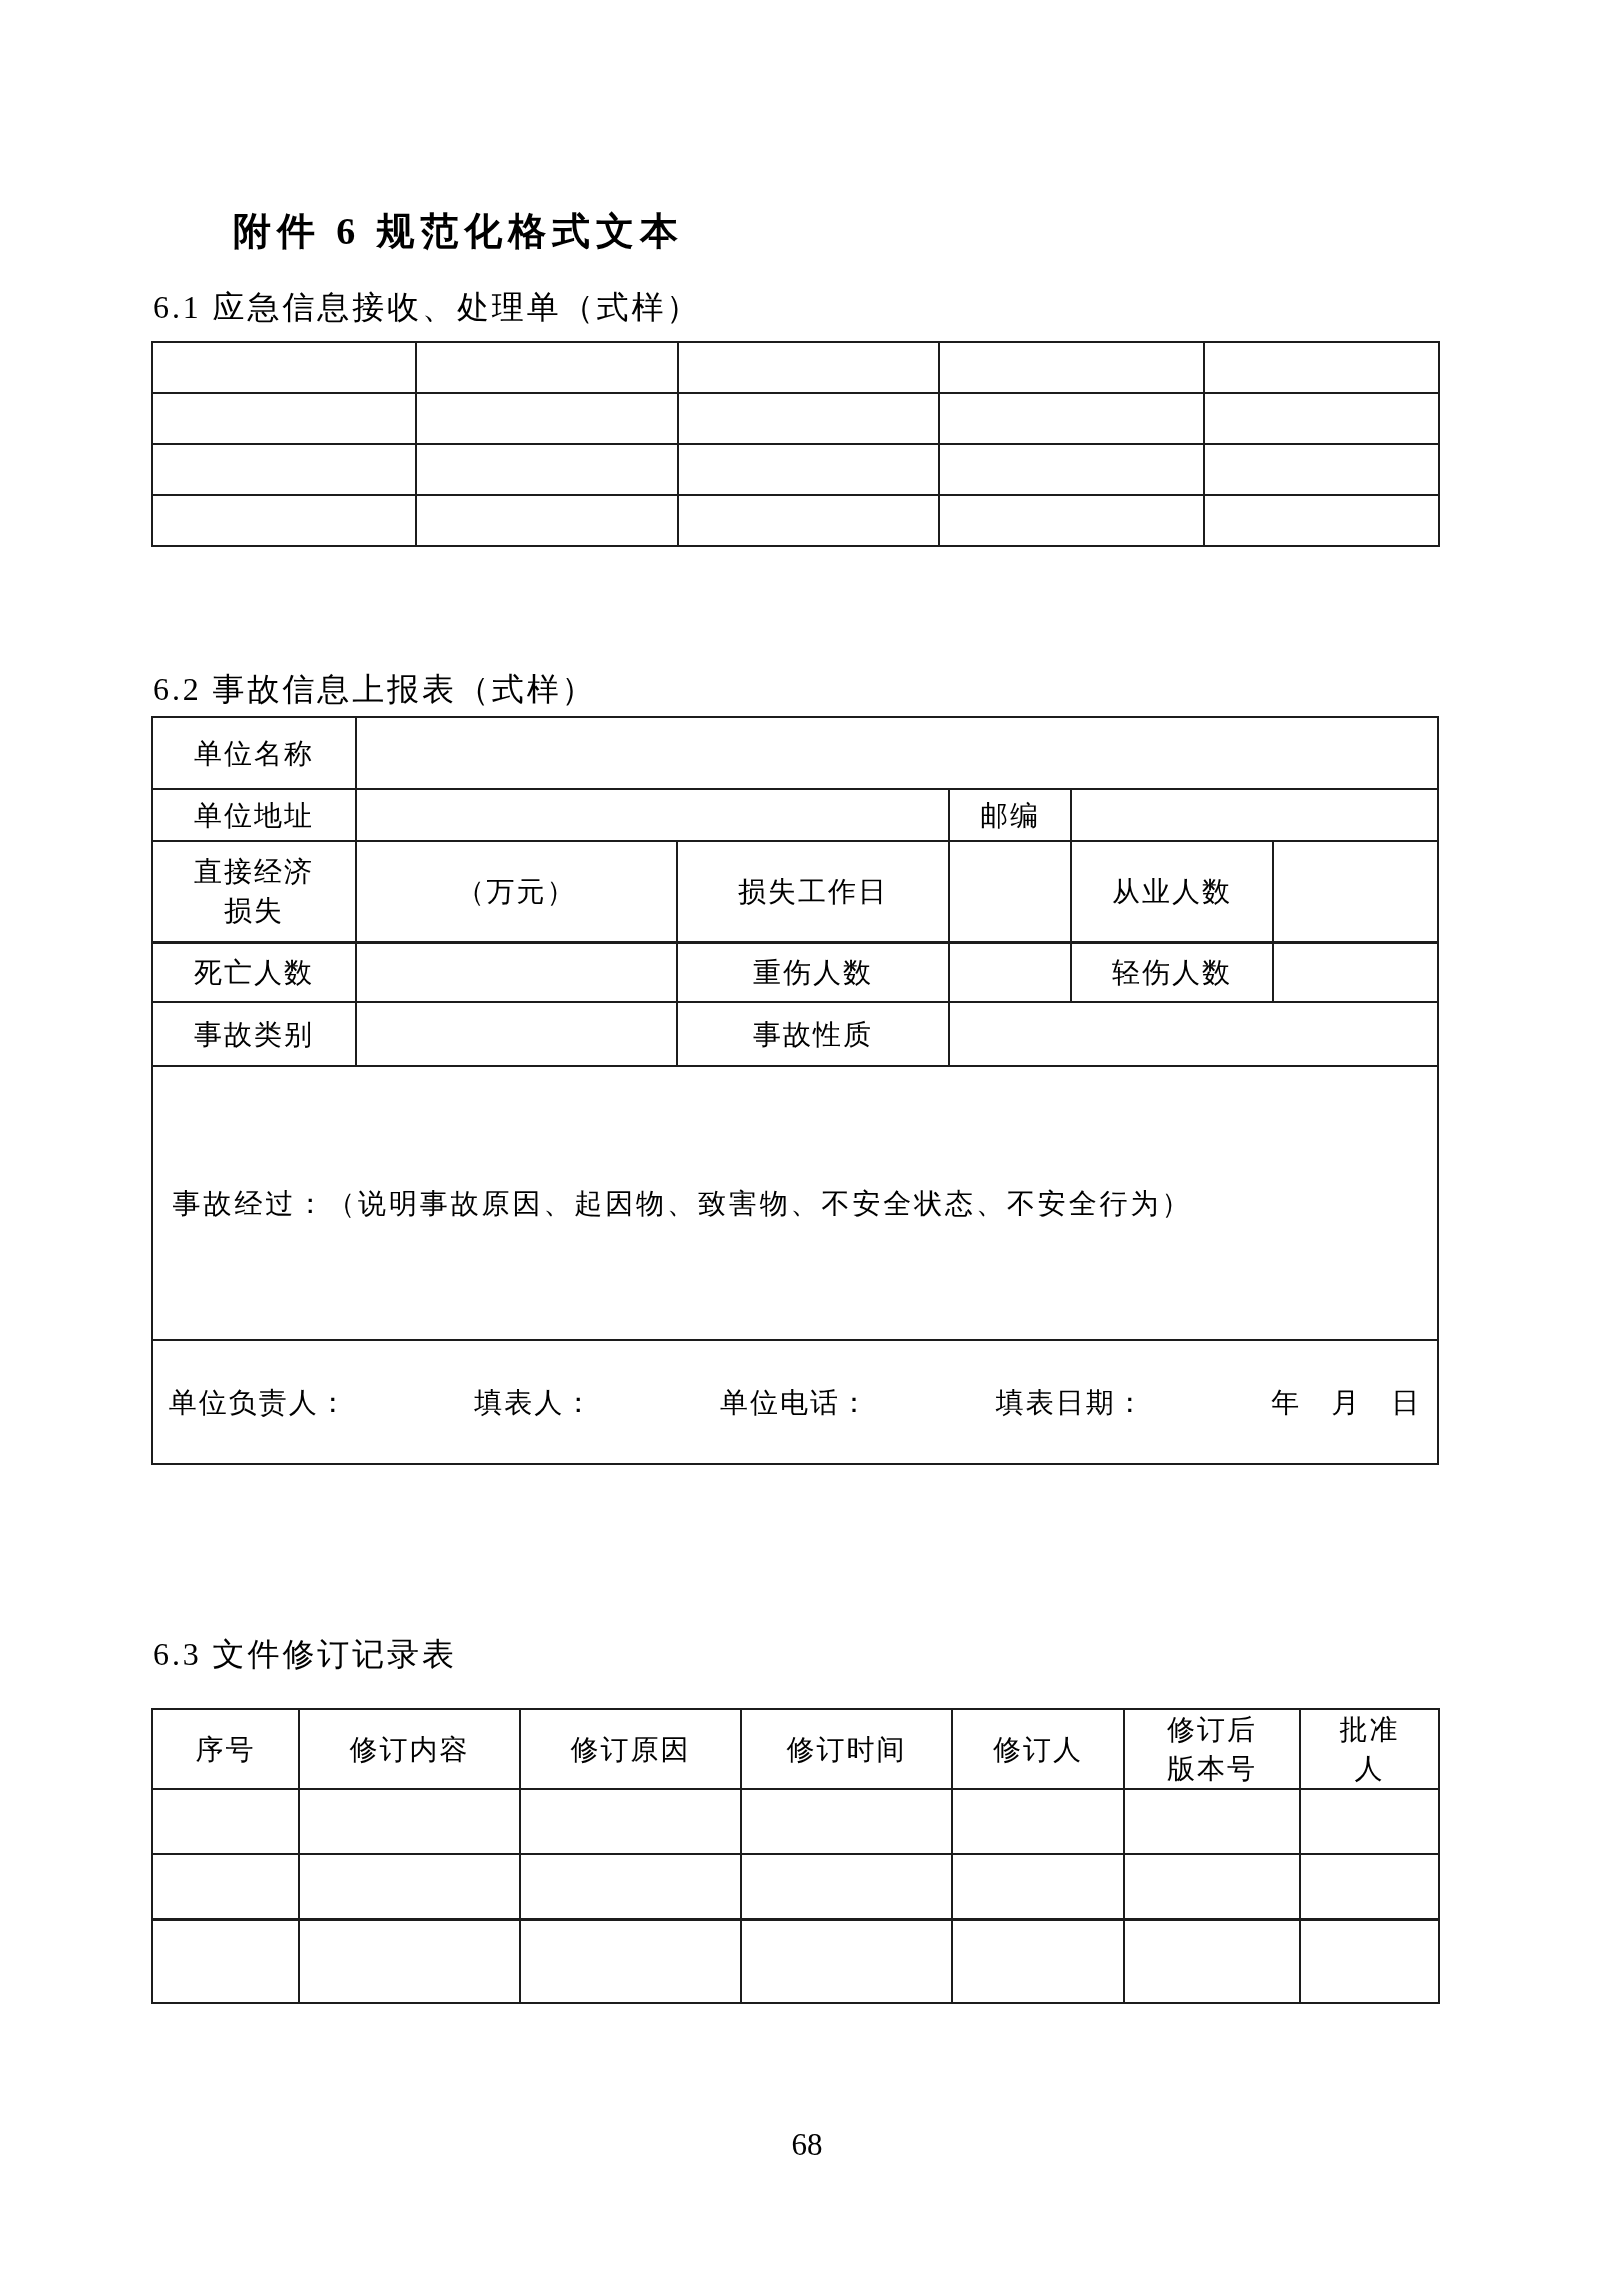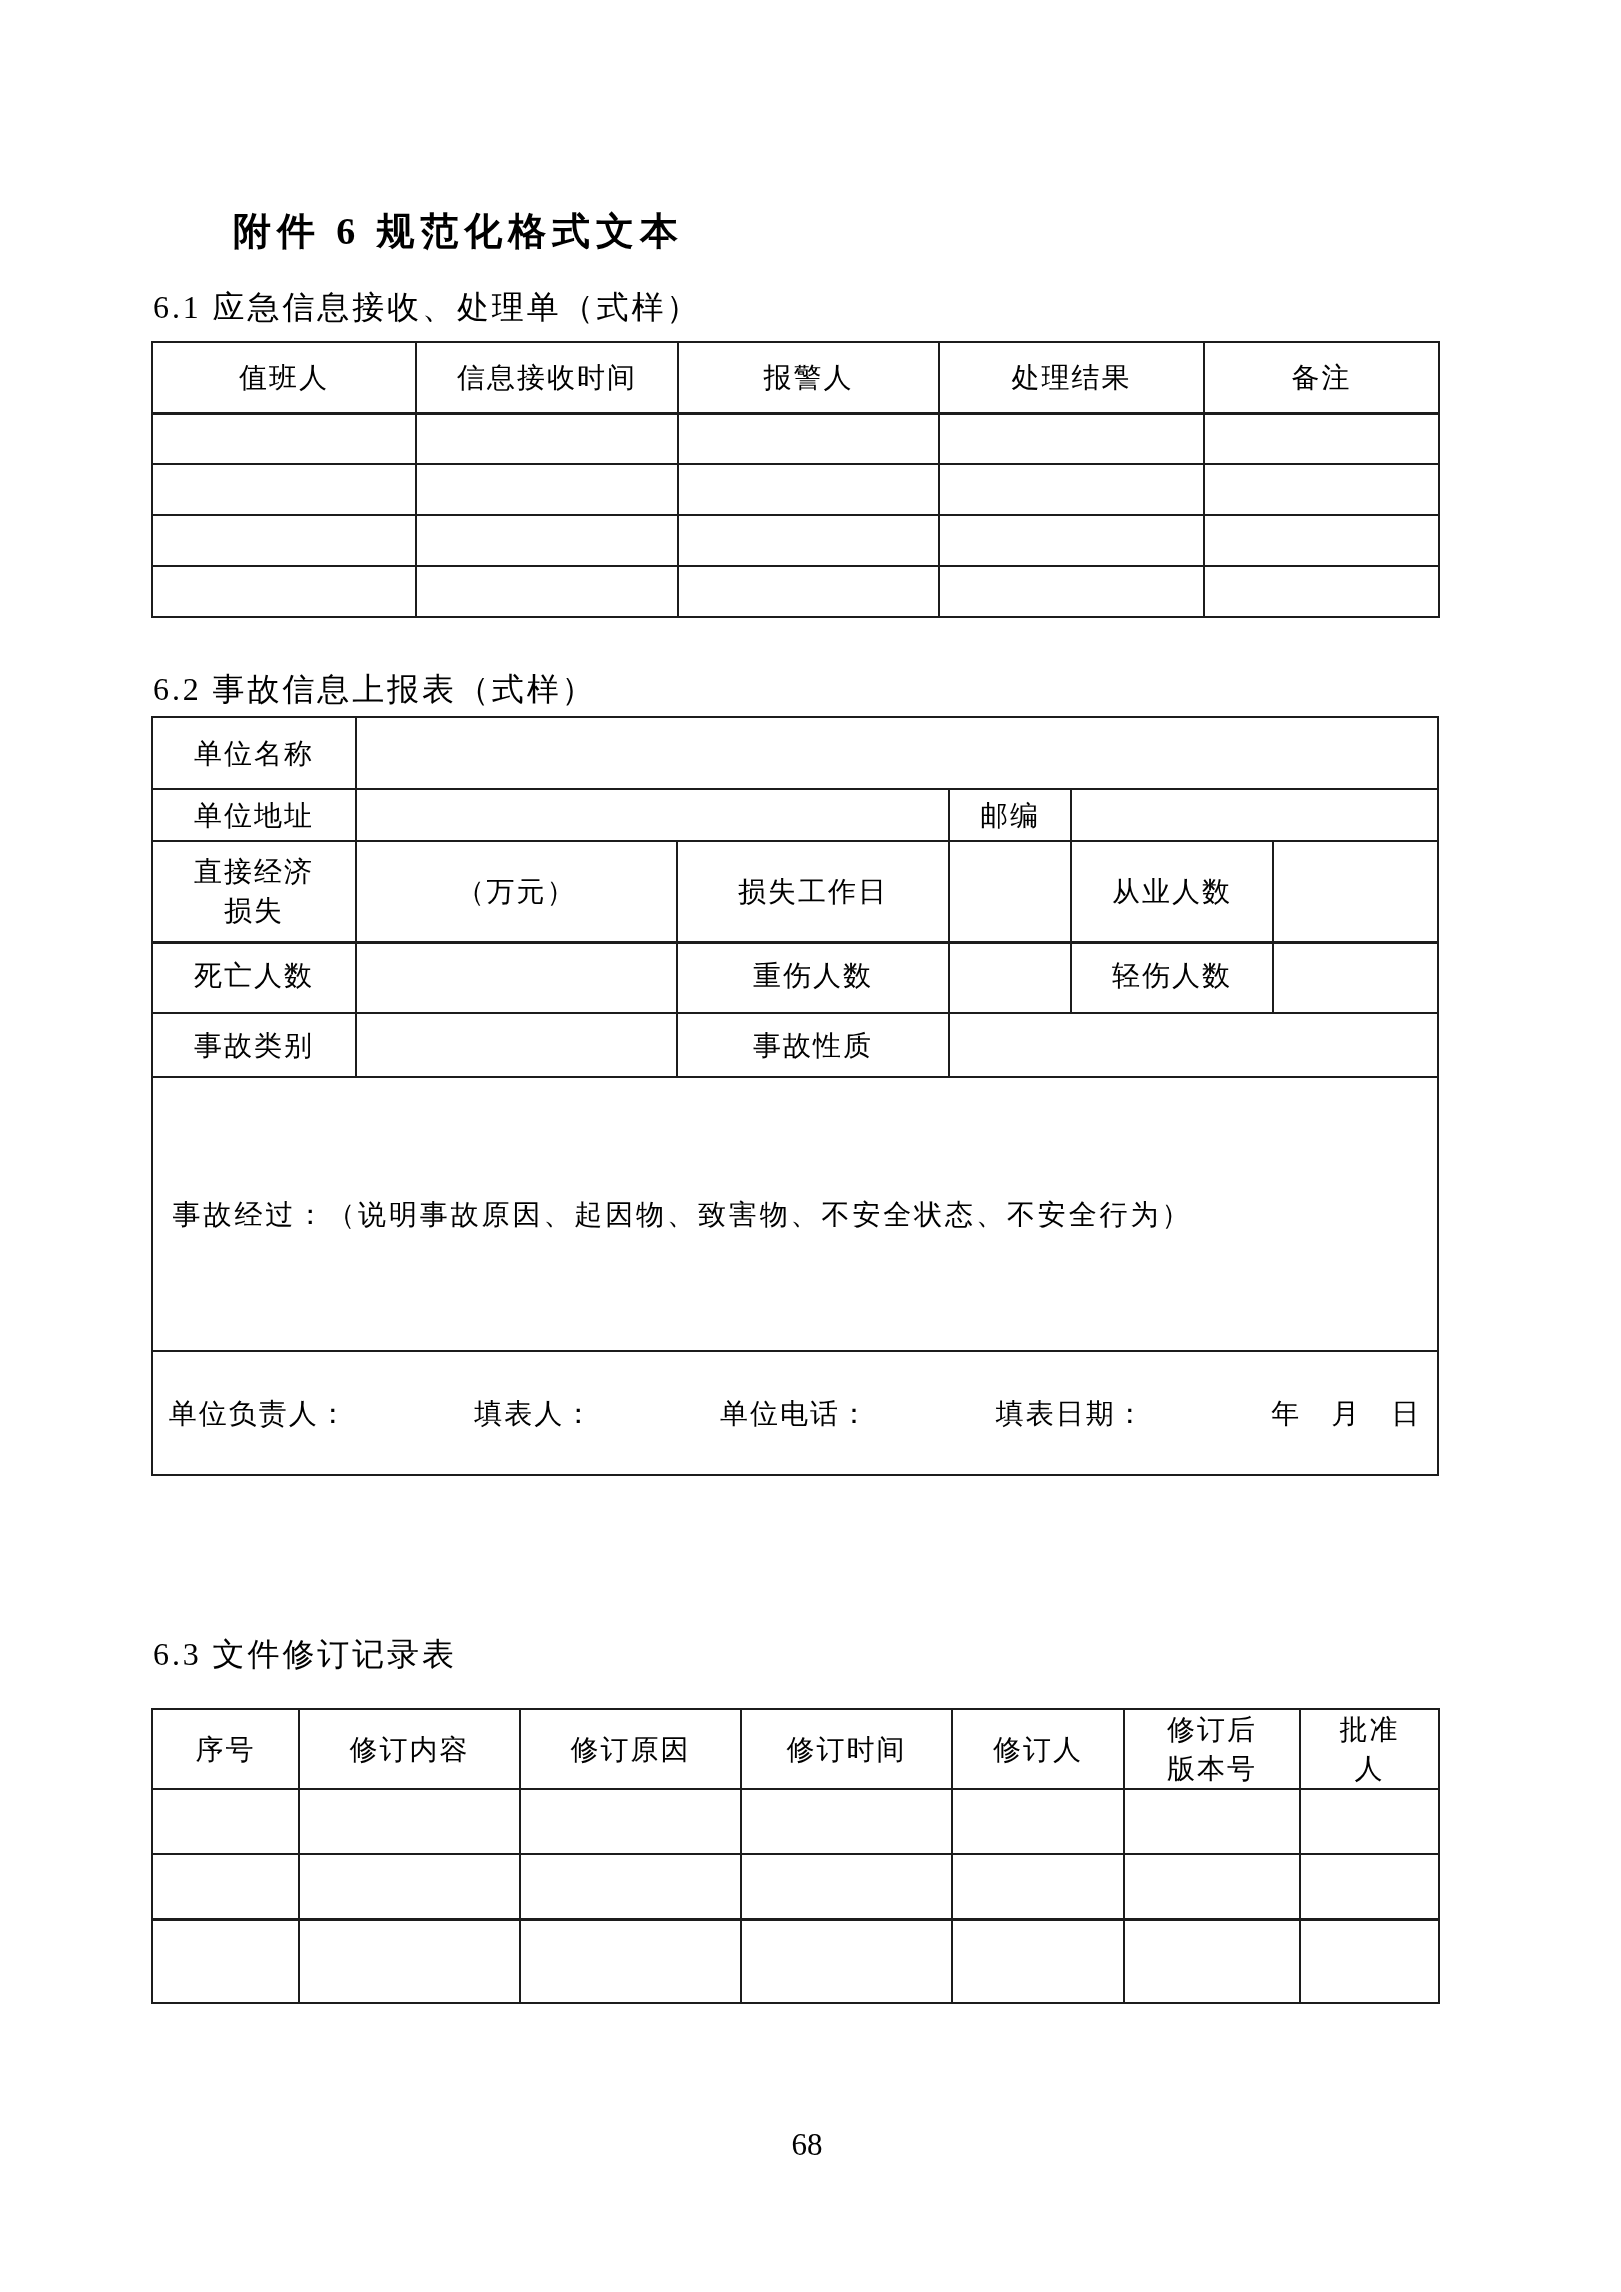--- a/index.html
+++ b/index.html
@@ -54,21 +54,21 @@
 
   .t1 { top: 341px; width: 1286px; }
   .t1 tr.hdr  { height: 71px; }
   .t1 tr.body { height: 51px; }
 
   .t2 { top: 716px; width: 1286px; }
   .t2 .r1 { height: 72px; }
   .t2 .r2 { height: 52px; }
   .t2 .r3 { height: 99px; }
   .t2 .r4 { height: 101px; }
-  .t2 .r5 { height: 71px; font-family: Liberation Mono, monospace; }
+  .t2 .r5 { height: 60px; }
   .t2 .r6 { height: 64px; }
   .t2 .r7 { height: 274px; }
   .t2 .r8 { height: 124px; }
   .note-cell {
     text-align: left !important;
     padding: 0 19.6px !important;
     letter-spacing: 2.9px !important;
   }
   .footer-cell { padding: 0 15.7px !important; }
   .footer-flex {
@@ -104,27 +104,20 @@
 
   <table class="doc-table t1">
     <colgroup>
       <col style="width:264px">
         <col style="width:262px">
         <col style="width:261px">
         <col style="width:265px">
         <col style="width:235px">
     </colgroup>
     <tbody>
-        <tr class="hdr heavy-bottom">
-      <td>值班人</td>
-      <td>信息接收时间</td>
-      <td>报警人</td>
-      <td>处理结果</td>
-      <td>备注</td>
-    </tr>
     <tr class="body">
       <td></td>
           <td></td>
           <td></td>
           <td></td>
           <td></td>
     </tr>
     <tr class="body">
       <td></td>
           <td></td>

